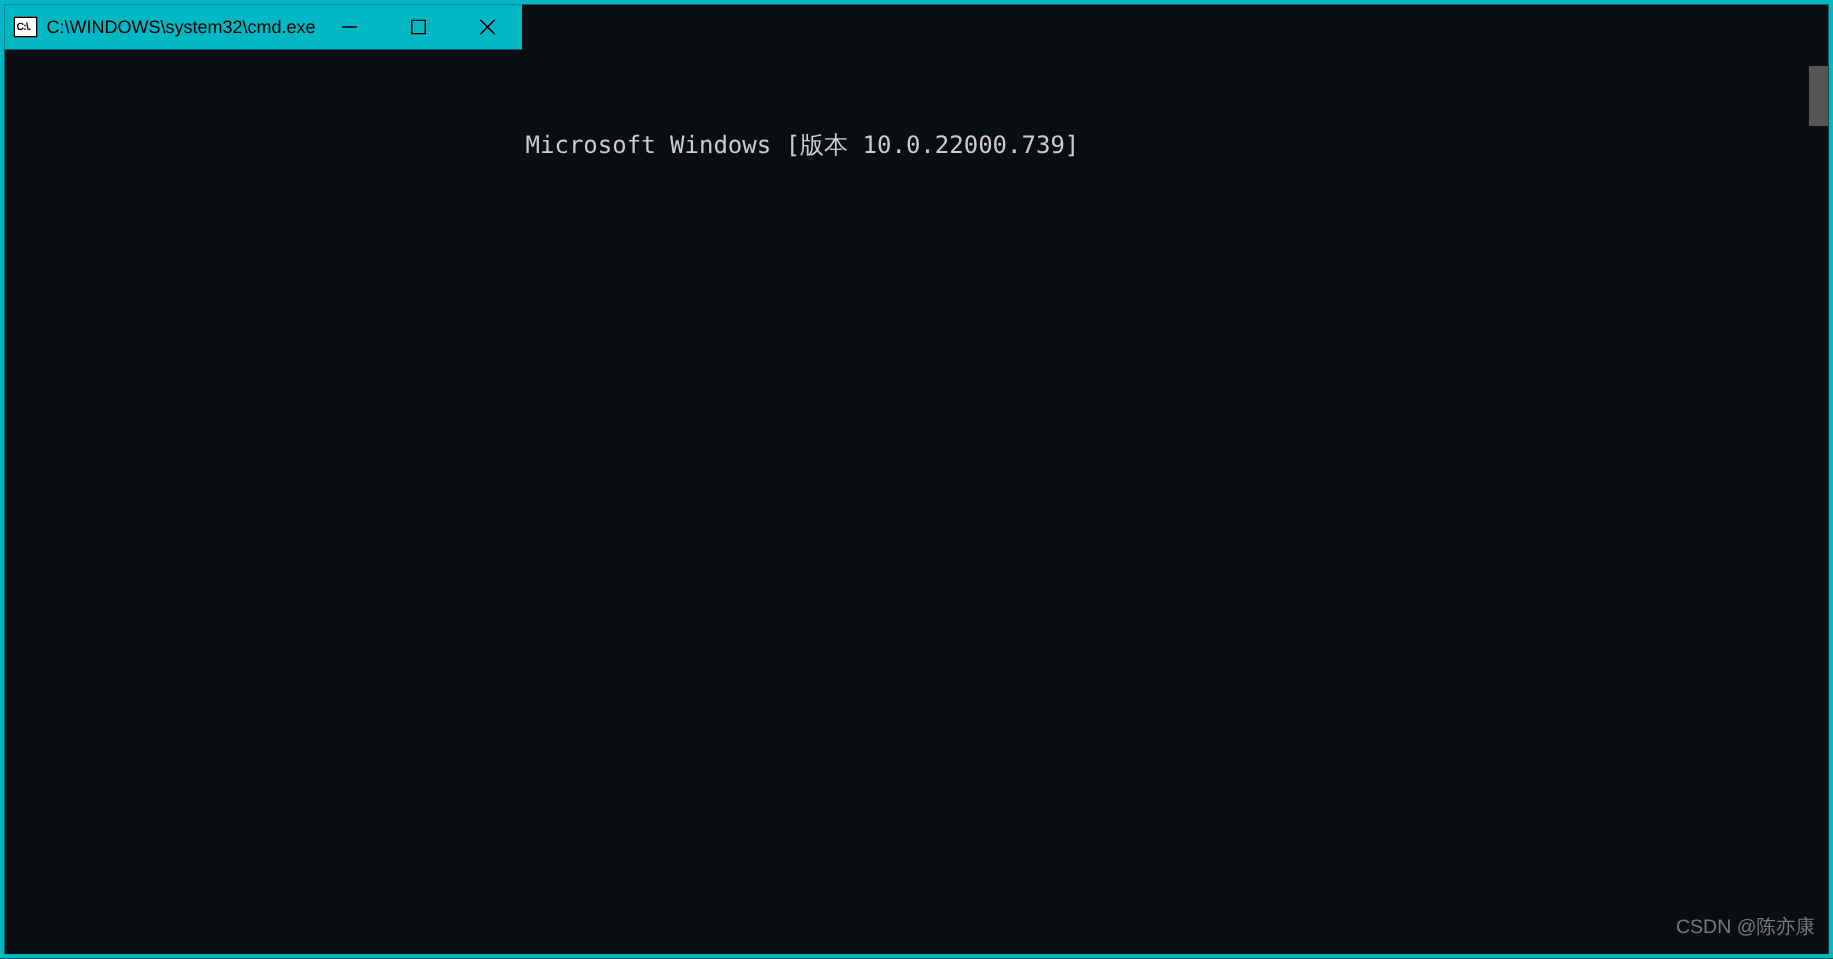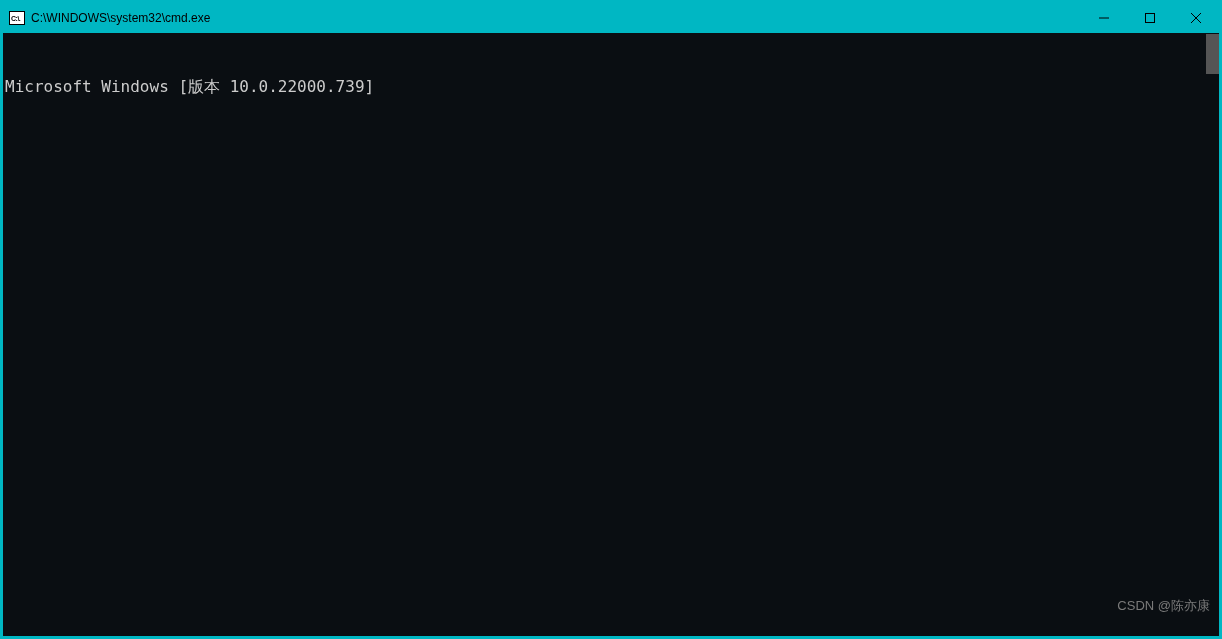--- a/index.html
+++ b/index.html
@@ -13,21 +13,21 @@
       background: #0a0e12;
       font-family: 'Consolas', 'NSimSun', 'SimSun', monospace;
       overflow: hidden;
       position: relative;
     }
     .window {
       width: 1222px;
       height: 639px;
       border: 3px solid #00b7c3;
       display: flex;
-      flex-direction: column;
+      flex-direction: row;
       position: relative;
     }
     .titlebar {
       height: 30px;
       background: #00b7c3;
       display: flex;
       align-items: center;
       justify-content: space-between;
       padding-left: 6px;
       flex-shrink: 0;
@@ -78,35 +78,36 @@
     .terminal {
       flex: 1;
       background: #0a0e12;
       color: #cccccc;
       font-size: 16px;
       line-height: 20px;
       padding: 4px 2px;
       white-space: pre;
       position: relative;
       font-family: 'NSimSun', 'SimSun', 'Consolas', monospace;
+      margin-top: 40px;
     }
     .terminal-line {
       display: block;
     }
     .scrollbar {
       position: absolute;
       right: 0;
       top: 1px;
       width: 13px;
       height: 40px;
       background: #555;
     }
     .watermark {
       position: absolute;
-      bottom: 24px;
+      bottom: 12px;
       right: 12px;
       color: #7a7a7a;
       font-size: 13px;
       font-family: 'Microsoft YaHei', Arial, sans-serif;
     }
   </style>
 </head>
 <body>
 
 <div class="window">

